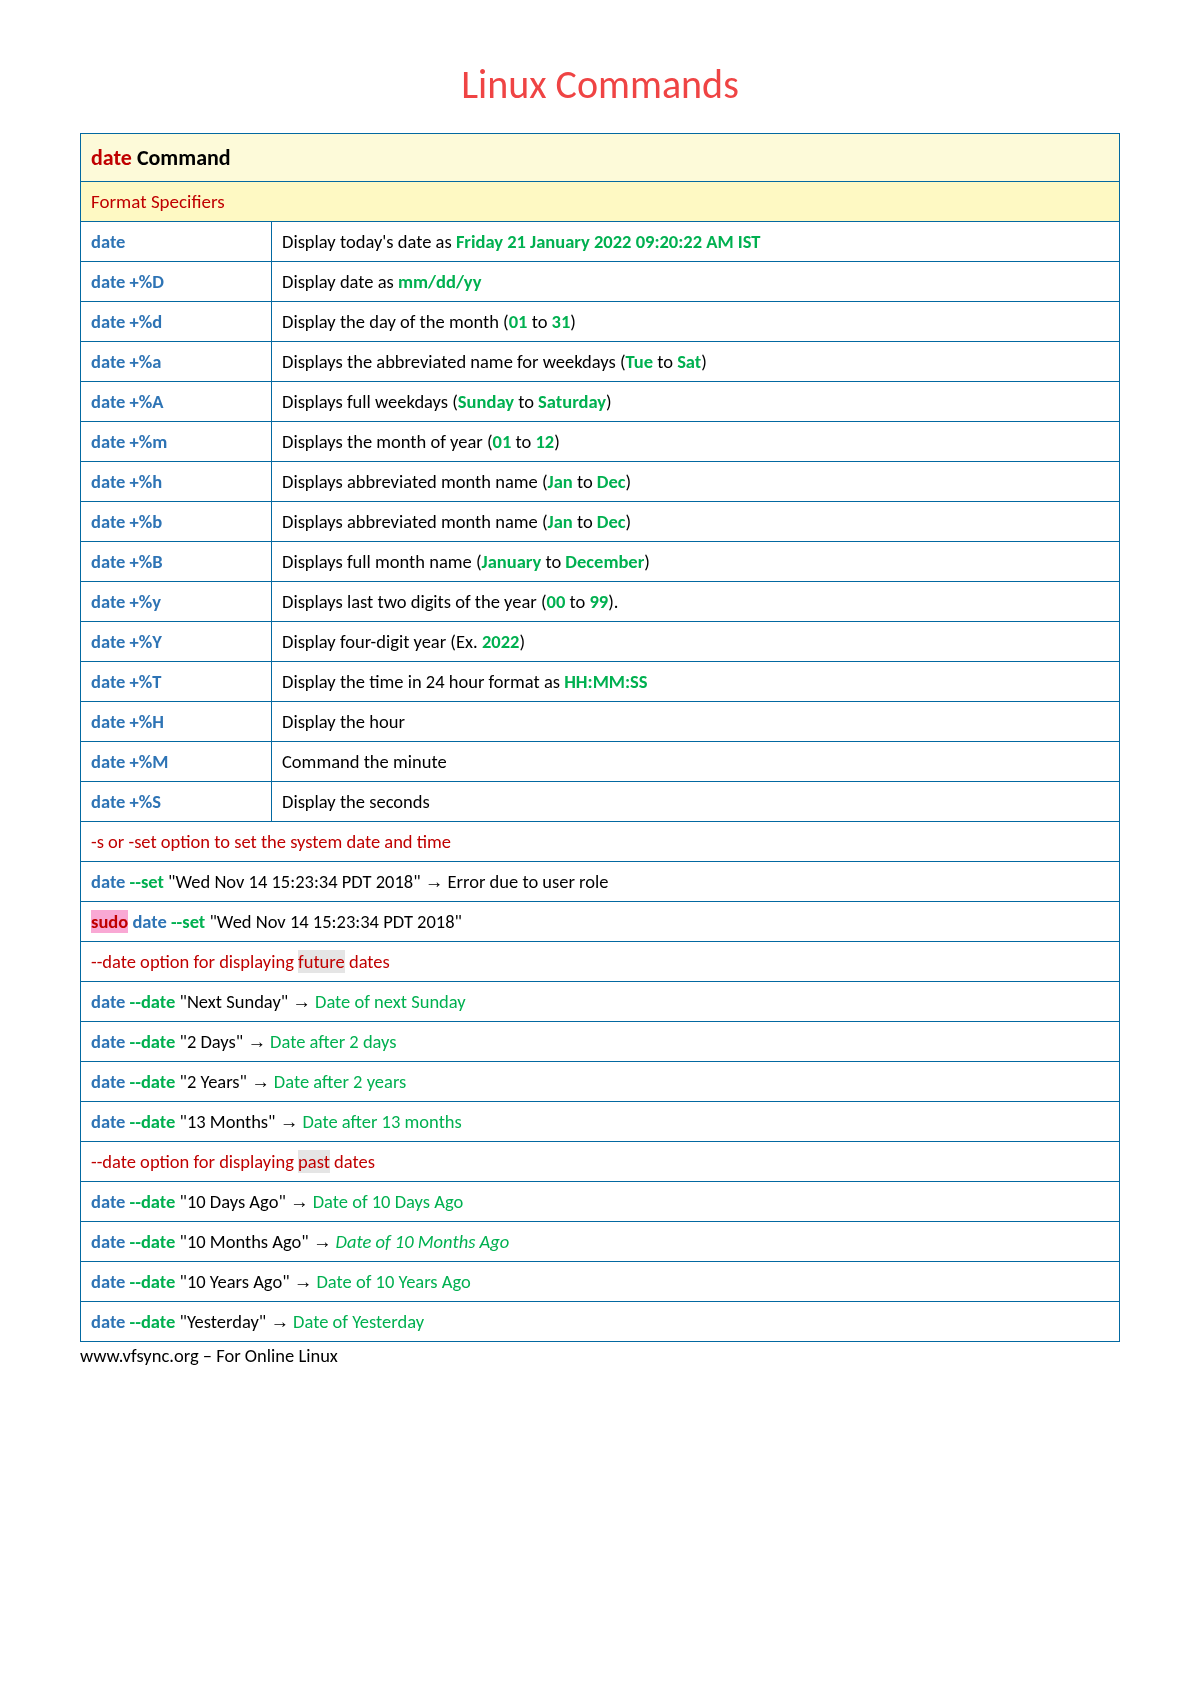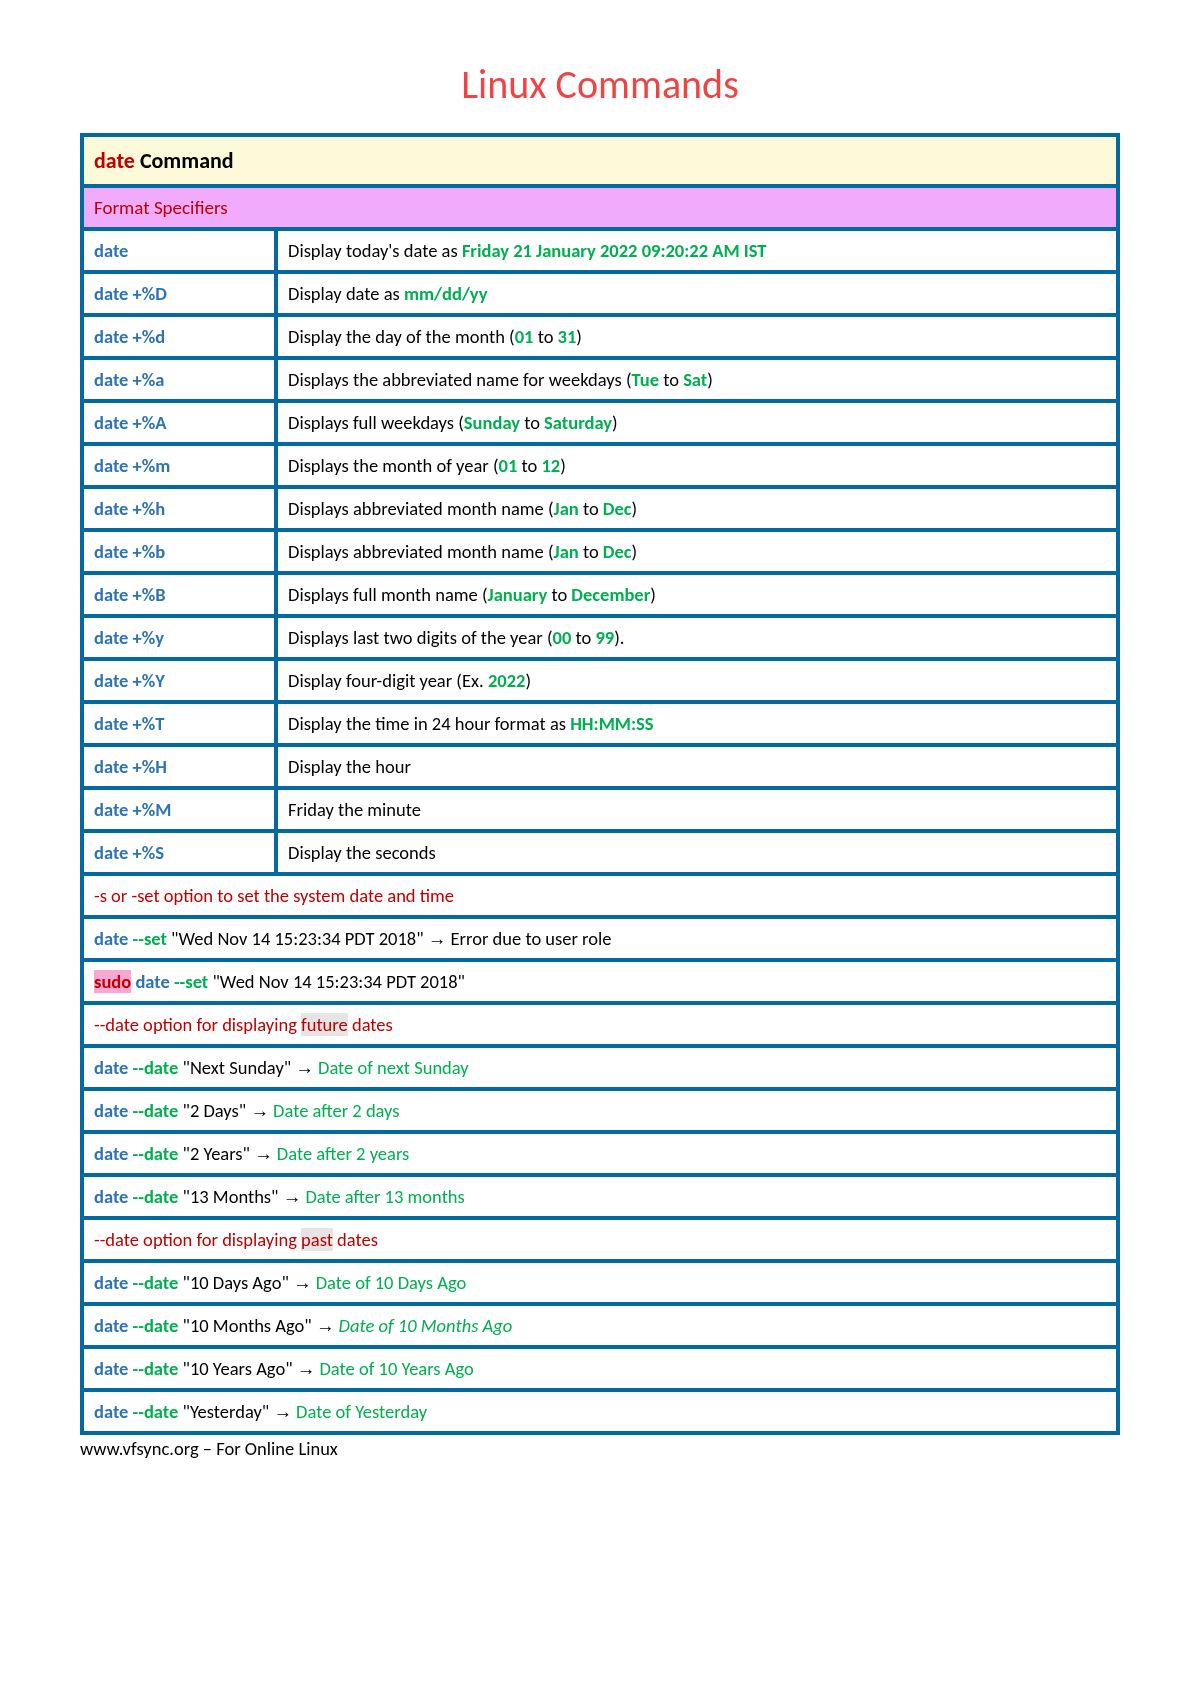--- a/index.html
+++ b/index.html
@@ -16,33 +16,33 @@
       color: #ef4444;
       font-weight: normal;
       font-size: 40px;
       margin: 0 0 24px 0;
     }
     table {
       border-collapse: collapse;
       width: 100%;
     }
     td {
-      border: 4px solid #0369a1;
+      border: 1px solid #0369a1;
       padding: 8px 10px;
       vertical-align: middle;
       font-size: 18.5px;
     }
     .header-row td {
       background: #FDFAD9;
       font-weight: bold;
       font-size: 22px;
       padding: 10px 10px;
     }
     .subhdr-row td {
-      background: #f0abfc;
+      background: #fef9c3;
       color: #C00000;
       font-size: 19px;
     }
     .cmd-col {
       color: #2E74B5;
       font-weight: bold;
       width: 170px;
     }
     .footer {
       margin-top: 2px;
@@ -119,21 +119,21 @@
       <tr>
         <td class="cmd-col">date +%T</td>
         <td>Display the time in 24 hour format as <span class="green">HH:MM:SS</span></td>
       </tr>
       <tr>
         <td class="cmd-col">date +%H</td>
         <td>Display the hour</td>
       </tr>
       <tr>
         <td class="cmd-col">date +%M</td>
-        <td>Friday the minute</td>
+        <td>Command the minute</td>
       </tr>
       <tr>
         <td class="cmd-col">date +%S</td>
         <td>Display the seconds</td>
       </tr>
     </tbody>
   <tbody>
       <tr>
     <td colspan="2" class="red">-s or -set option to set the system date and time</td>
   </tr>

